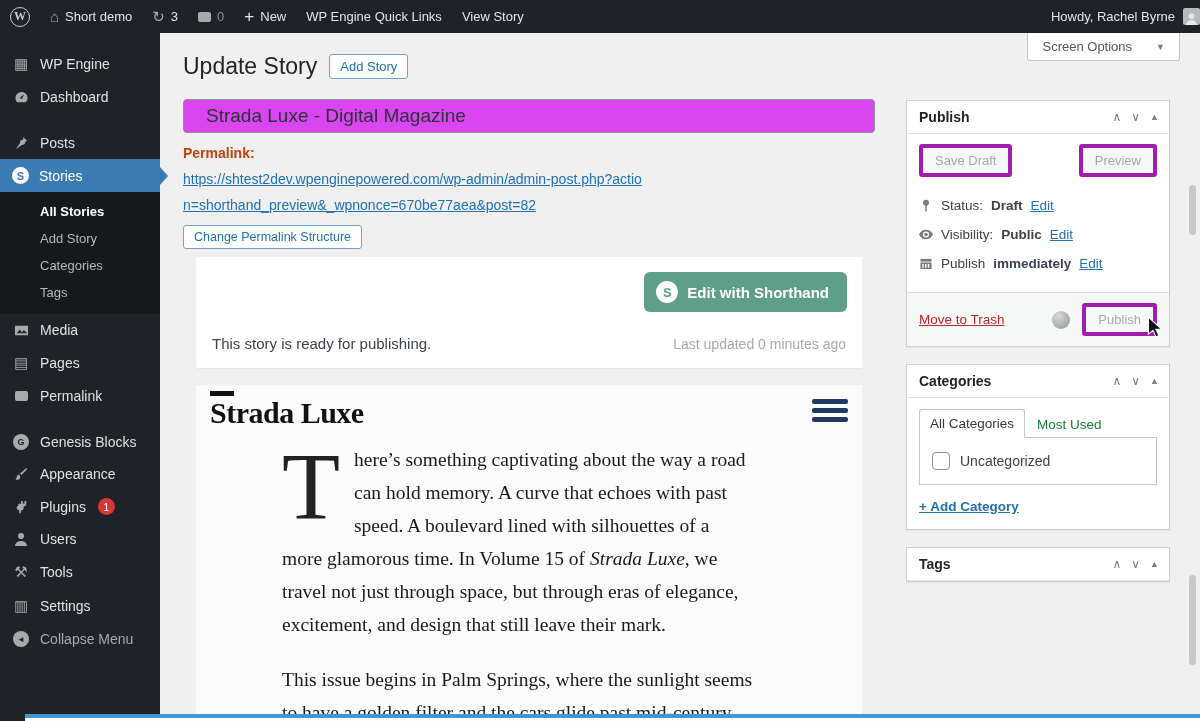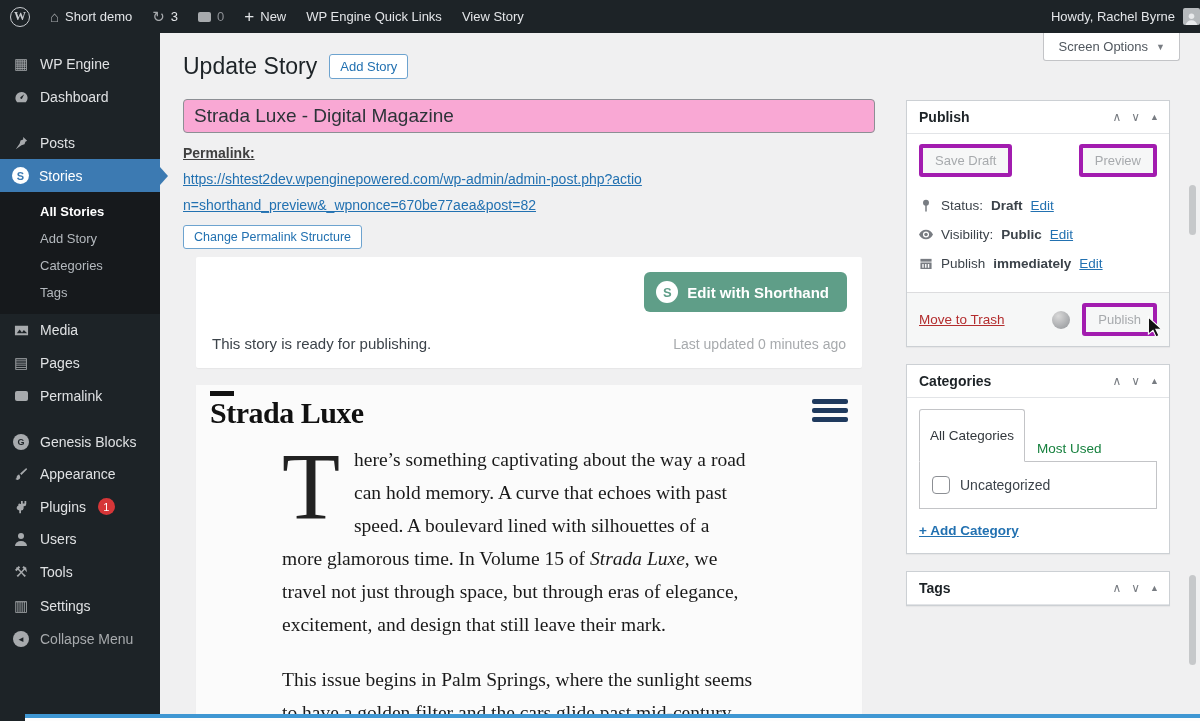--- a/index.html
+++ b/index.html
@@ -39,33 +39,33 @@
   .badge { background:#d63638; color:#fff; border-radius:50%; min-width:17px; height:17px; font-size:11px;
     display:inline-flex; align-items:center; justify-content:center; padding:0 4px; margin-left:2px; }
   .collapse-circle { width:16px; height:16px; background:#a7aaad; color:#1d2327; border-radius:50%; font-size:8px;
     display:flex; align-items:center; justify-content:center; }
   .muted-item { color:#a7aaad; }
 
   
   .content { position:absolute; left:160px; top:33px; width:1040px; height:688px; background:#f0f0f1; }
 
   .screen-options { position:absolute; right:20px; top:0; background:#fff; border:1px solid #c3c4c7; border-top:none;
-    padding:6px 14px; font-size:13px; color:#50575e; display:flex; gap:8px; align-items:center; cursor:pointer; border-radius:0 0 3px 3px; }
+    padding:6px 14px; font-size:13px; color:#50575e; display:flex; gap:24px; align-items:center; cursor:pointer; border-radius:0 0 3px 3px; }
   .screen-options .tri { font-size:9px; color:#787c82; }
 
   .page-head { position:absolute; left:23px; top:20px; display:flex; align-items:center; gap:12px; }
   .page-title { font-size:23px; font-weight:400; color:#1d2327; }
   .btn-secondary { background:#fff; border:1px solid #6da3cf; color:#2271b1; font-size:13px; padding:4px 10px;
     border-radius:3px; cursor:pointer; font-family:inherit; }
 
   .title-input { position:absolute; left:23px; top:66px; width:692px; height:34px; border:1px solid #8c8f94;
-    border-radius:4px; padding:0 10px; font-size:19px; color:#2c3338; font-family:inherit; background:#f9a8d4; }
+    border-radius:4px; padding:0 22px; font-size:19px; color:#2c3338; font-family:inherit; background:#d946ef; }
 
   .permalink { position:absolute; left:23px; top:112px; font-size:14px; color:#3c434a; }
-  .permalink .plabel { font-weight:600; color:#404040;text-decoration:underline; }
+  .permalink .plabel { font-weight:600; color:#c2410c; }
   .permalink a { color:#2271b1; display:inline-block; width:460px; word-break:break-all; line-height:1.85; margin-top:6px; }
   .permalink .btn-secondary { display:inline-block; margin-top:6px; font-size:12.5px; }
 
   .sh-card { position:absolute; left:36px; top:224px; width:666px; height:111px; background:#fff; border-radius:2px;
     box-shadow:0 1px 1px rgba(0,0,0,.04); }
   .sh-btn { position:absolute; right:15px; top:15px; background:#5f9e88; color:#fff; border:none; border-radius:6px;
     font-size:15px; font-weight:bold; padding:9px 18px 9px 12px; display:flex; align-items:center; gap:9px; cursor:pointer; font-family:inherit; }
   .sh-badge { width:22px; height:22px; background:#fff; color:#5f9e88; border-radius:50%; font-size:13px; font-weight:bold;
     display:flex; align-items:center; justify-content:center; }
   .sh-status { position:absolute; left:16px; bottom:16px; font-size:15px; color:#3c434a; }
@@ -99,21 +99,21 @@
   .misc-row { display:flex; align-items:center; gap:8px; font-size:13.5px; color:#3c434a; padding:7px 0; }
   .misc-row svg { flex:0 0 14px; }
   .misc-row b { font-weight:bold; }
   .edit-link { color:#2271b1; text-decoration:underline; cursor:pointer; }
   .pub-footer { background:#f6f7f7; border-top:1px solid #dcdcde; padding:10px 12px; display:flex; align-items:center; }
   .trash-link { color:#b32d2e; font-size:13.5px; text-decoration:underline; cursor:pointer; flex:1; }
   .ball { width:18px; height:18px; border-radius:50%; background:radial-gradient(circle at 35% 28%, #d9d9d9, #8f9296); margin-right:12px; }
 
   .cat-body { padding:10px 12px 14px; }
   .cat-tabs { display:flex; align-items:flex-end; position:relative; top:1px; }
-  .cat-tab-active { background:#fff; border:1px solid #c3c4c7; border-bottom:1px solid #fff; padding:18px 10px;
+  .cat-tab-active { background:#fff; border:1px solid #c3c4c7; border-bottom:1px solid #fff; padding:6px 10px;
     font-size:13.5px; color:#32373c; border-radius:3px 3px 0 0; cursor:pointer; }
   .cat-tab-link { padding:6px 12px; font-size:13.5px; color:#15803d; cursor:pointer; }
   .cat-box { border:1px solid #c3c4c7; background:#fff; padding:14px 12px; }
   .checkrow { display:flex; align-items:center; gap:10px; font-size:14px; color:#3c434a; }
   .checkbox { width:18px; height:18px; border:1px solid #8c8f94; border-radius:4px; background:#fff; cursor:pointer; }
   .add-cat { display:inline-block; margin-top:14px; color:#2271b1; font-size:13.5px; font-weight:600; text-decoration:underline; cursor:pointer; }
 
   .tags-body { padding:14px 12px 16px; }
   .tag-row { display:flex; gap:8px; }
   .tag-input { flex:1; height:31px; border:1px solid #8c8f94; border-radius:3px; padding:0 8px; font-size:14px; font-family:inherit; }

